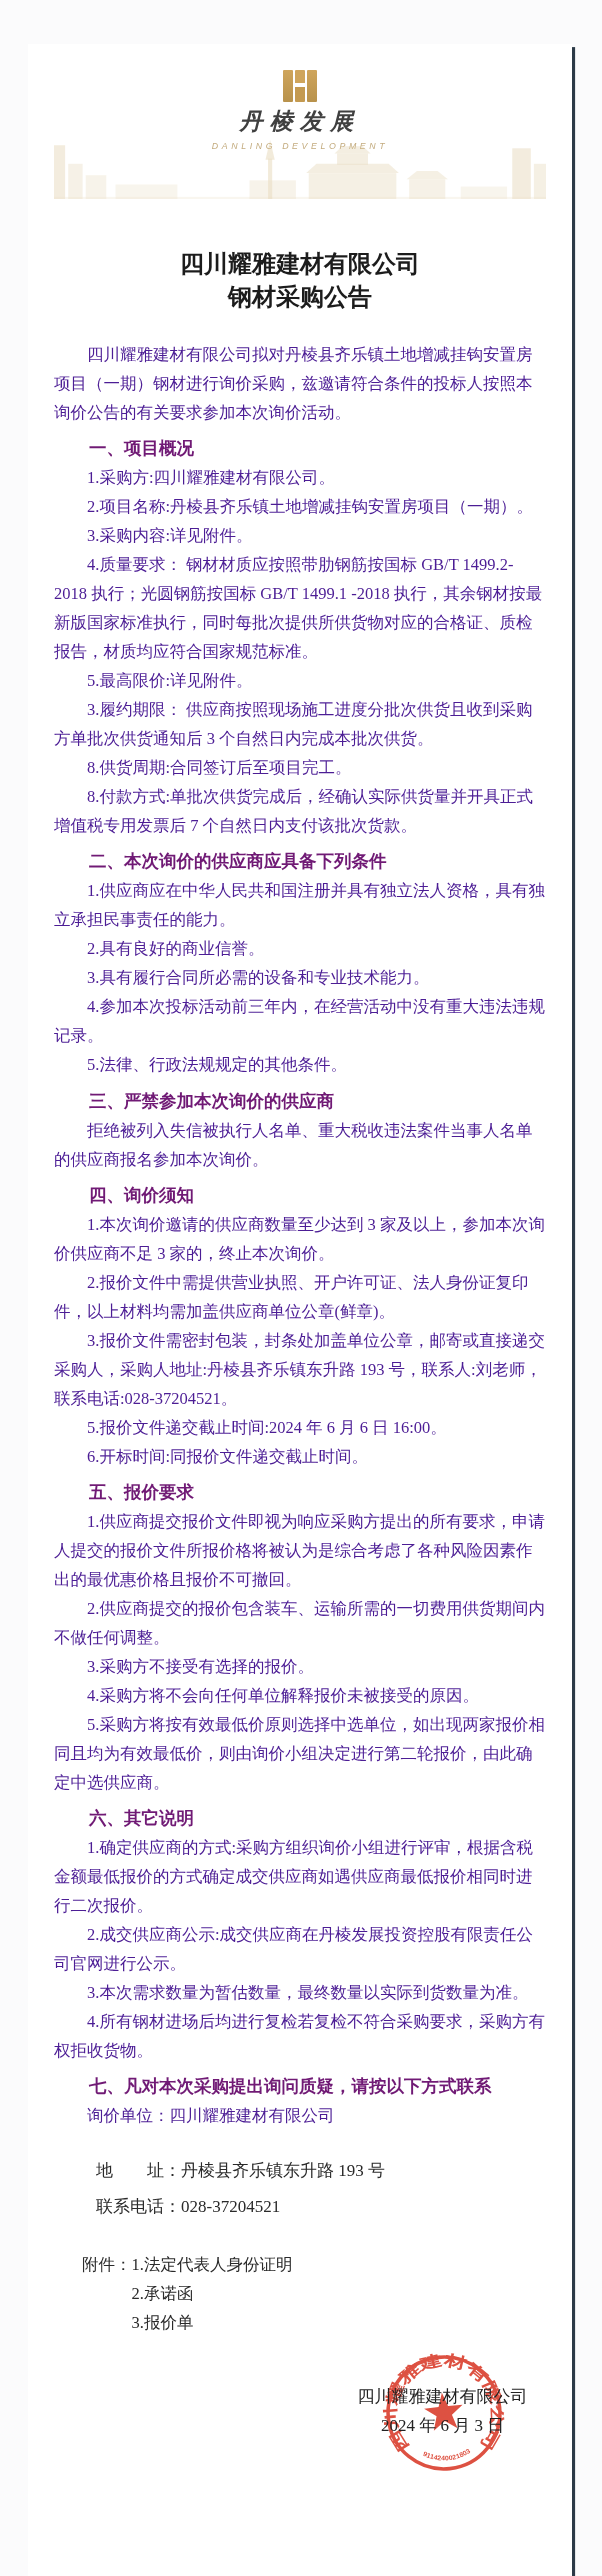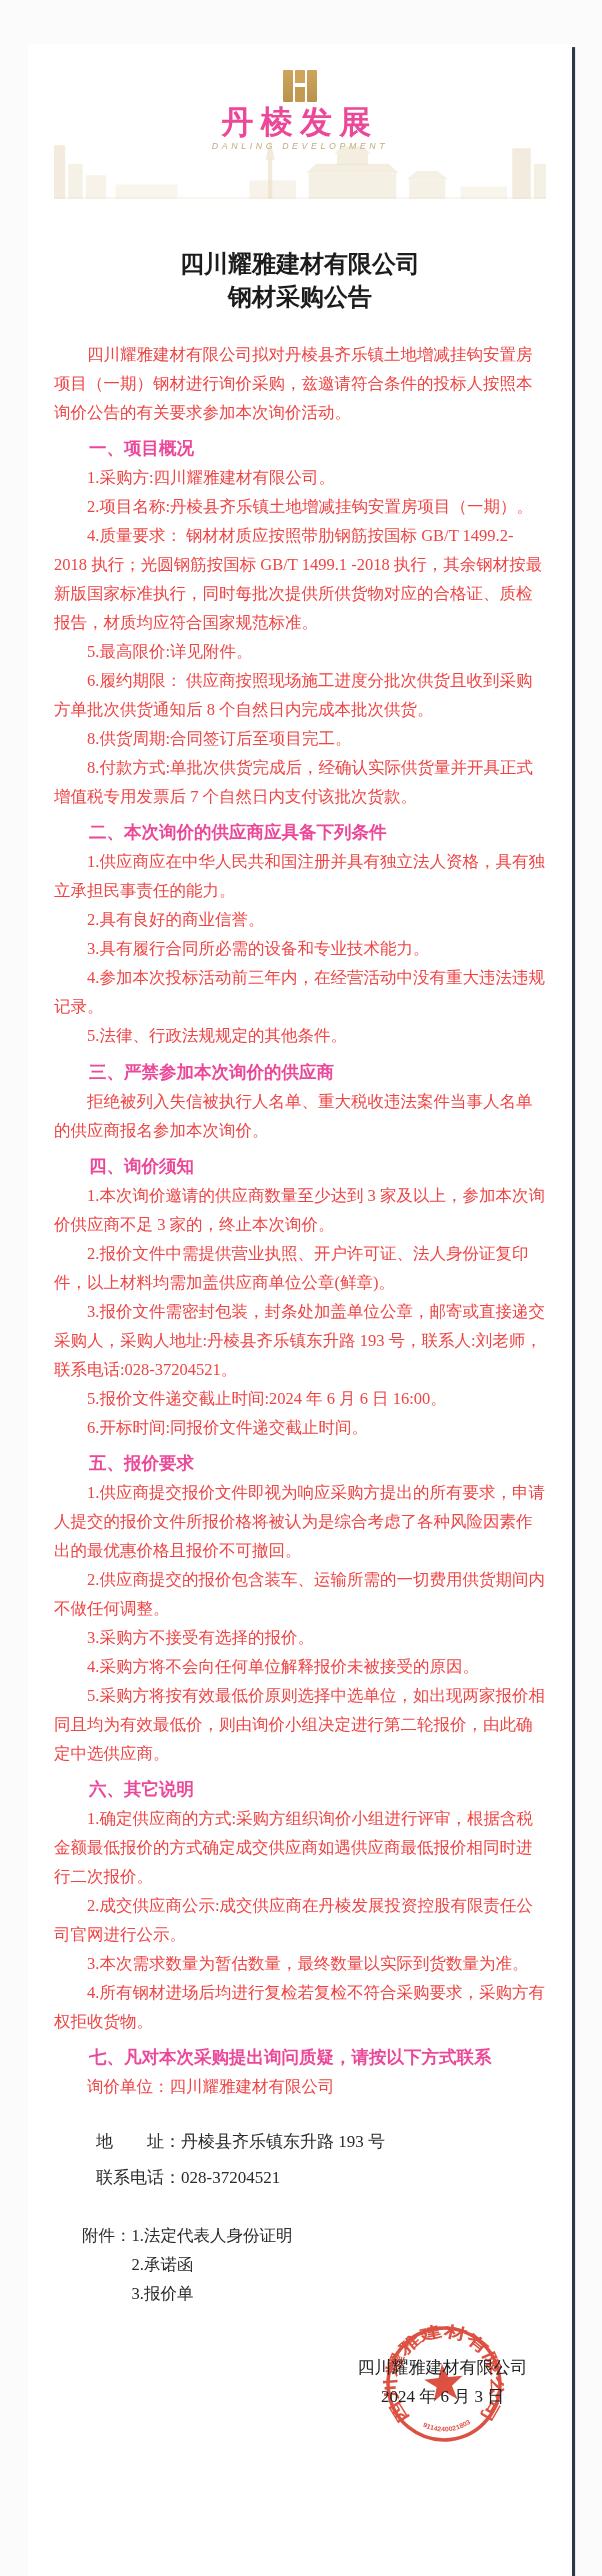--- a/index.html
+++ b/index.html
@@ -11,29 +11,29 @@
   .card{
     position:absolute;left:28px;top:44px;width:544px;height:2939px;
     background:#ffffff;box-sizing:border-box;padding:0 26px 46px;
     box-shadow:3.1px 3.1px 0 0 #2c3a47;overflow:hidden;
   }
   
   .hdr{height:155px;position:relative;text-align:center;overflow:hidden;}
   .logo{width:34px;height:32px;margin:26px auto 5.2px;display:flex;gap:2.6px;}
   .logo span{flex:1;background:linear-gradient(#cfa55c,#b8924c);border-radius:1px;}
   .logo span.mid{background:linear-gradient(#cfa55c 0 40%,#ffffff 40% 52%,#c49a50 52% 100%);}
-  .brand-cn{font-size:32px;font-weight:bold;color:#ec4899;letter-spacing:7.2px;line-height:30px;}
+  .brand-cn{font-size:23px;font-weight:bold;color:#404040;letter-spacing:7.2px;line-height:30px;font-style:italic;}
   .brand-en{font-size:8.8px;color:#c3ab7e;letter-spacing:3.6px;margin-top:4.1px;font-family:"Liberation Sans","DejaVu Sans",sans-serif;font-style:italic;}
   .skyline{position:absolute;left:-26px;bottom:-2.1px;width:544px;height:62px;opacity:.55;}
   
   .title{margin-top:49px;text-align:center;font-size:24px;line-height:33px;font-weight:bold;color:#1c1c1c;}
-  .p{font-size:16.5px;line-height:29px;text-indent:2em;margin:0;color:#ef4444;}
+  .p{font-size:16.5px;line-height:29px;text-indent:2em;margin:0;color:#4c1d95;}
   .intro{margin-top:26px;}
   .sec-h{font-size:17.5px;line-height:29px;font-weight:bold;text-indent:2em;margin:7.2px 0 0;
-         font-family:"Liberation Sans","DejaVu Sans",sans-serif;color:#ec4899;}
+         font-family:"Liberation Sans","DejaVu Sans",sans-serif;color:#701a75;}
   
   .contact{margin-top:27px;}
   .contact .row{font-size:17px;line-height:28px;text-indent:2em;margin:8px;}
   .attach{display:flex;margin-top:29px;font-size:16.5px;line-height:29px;}
   .attach .lbl{margin-left:28px;white-space:nowrap;}
   .attach .items div{margin:0;}
   
   .seal-wrap{position:relative;height:155px;margin-top:9.3px;}
   .seal-svg{position:absolute;left:329px;top:5.2px;width:122px;height:122px;opacity:.88;transform:rotate(-6deg);}
   .seal-text{position:absolute;left:296px;width:185px;text-align:center;font-size:17px;color:#222;line-height:20.6px;}
@@ -83,23 +83,24 @@
     <span>四川耀雅建材有限公司</span><br>
     <span>钢材采购公告</span>
   </div>
 
   <p class="p intro">四川耀雅建材有限公司拟对丹棱县齐乐镇土地增减挂钩安置房项目（一期）钢材进行询价采购，兹邀请符合条件的投标人按照本询价公告的有关要求参加本次询价活动。</p>
 
   <div id="sections">
       <div class="sec-h">一、项目概况</div>
       <p class="p">1.采购方:四川耀雅建材有限公司。</p>
       <p class="p">2.项目名称:丹棱县齐乐镇土地增减挂钩安置房项目（一期）。</p>
+      <p class="p">3.采购内容:详见附件。</p>
       <p class="p">4.质量要求： 钢材材质应按照带肋钢筋按国标 GB/T 1499.2-2018 执行；光圆钢筋按国标 GB/T 1499.1 -2018 执行，其余钢材按最新版国家标准执行，同时每批次提供所供货物对应的合格证、质检报告，材质均应符合国家规范标准。</p>
       <p class="p">5.最高限价:详见附件。</p>
-      <p class="p">6.履约期限： 供应商按照现场施工进度分批次供货且收到采购方单批次供货通知后 8 个自然日内完成本批次供货。</p>
+      <p class="p">3.履约期限： 供应商按照现场施工进度分批次供货且收到采购方单批次供货通知后 3 个自然日内完成本批次供货。</p>
       <p class="p">8.供货周期:合同签订后至项目完工。</p>
       <p class="p">8.付款方式:单批次供货完成后，经确认实际供货量并开具正式增值税专用发票后 7 个自然日内支付该批次货款。</p>
       <div class="sec-h">二、本次询价的供应商应具备下列条件</div>
       <p class="p">1.供应商应在中华人民共和国注册并具有独立法人资格，具有独立承担民事责任的能力。</p>
       <p class="p">2.具有良好的商业信誉。</p>
       <p class="p">3.具有履行合同所必需的设备和专业技术能力。</p>
       <p class="p">4.参加本次投标活动前三年内，在经营活动中没有重大违法违规记录。</p>
       <p class="p">5.法律、行政法规规定的其他条件。</p>
       <div class="sec-h">三、严禁参加本次询价的供应商</div>
       <p class="p">拒绝被列入失信被执行人名单、重大税收违法案件当事人名单的供应商报名参加本次询价。</p>

